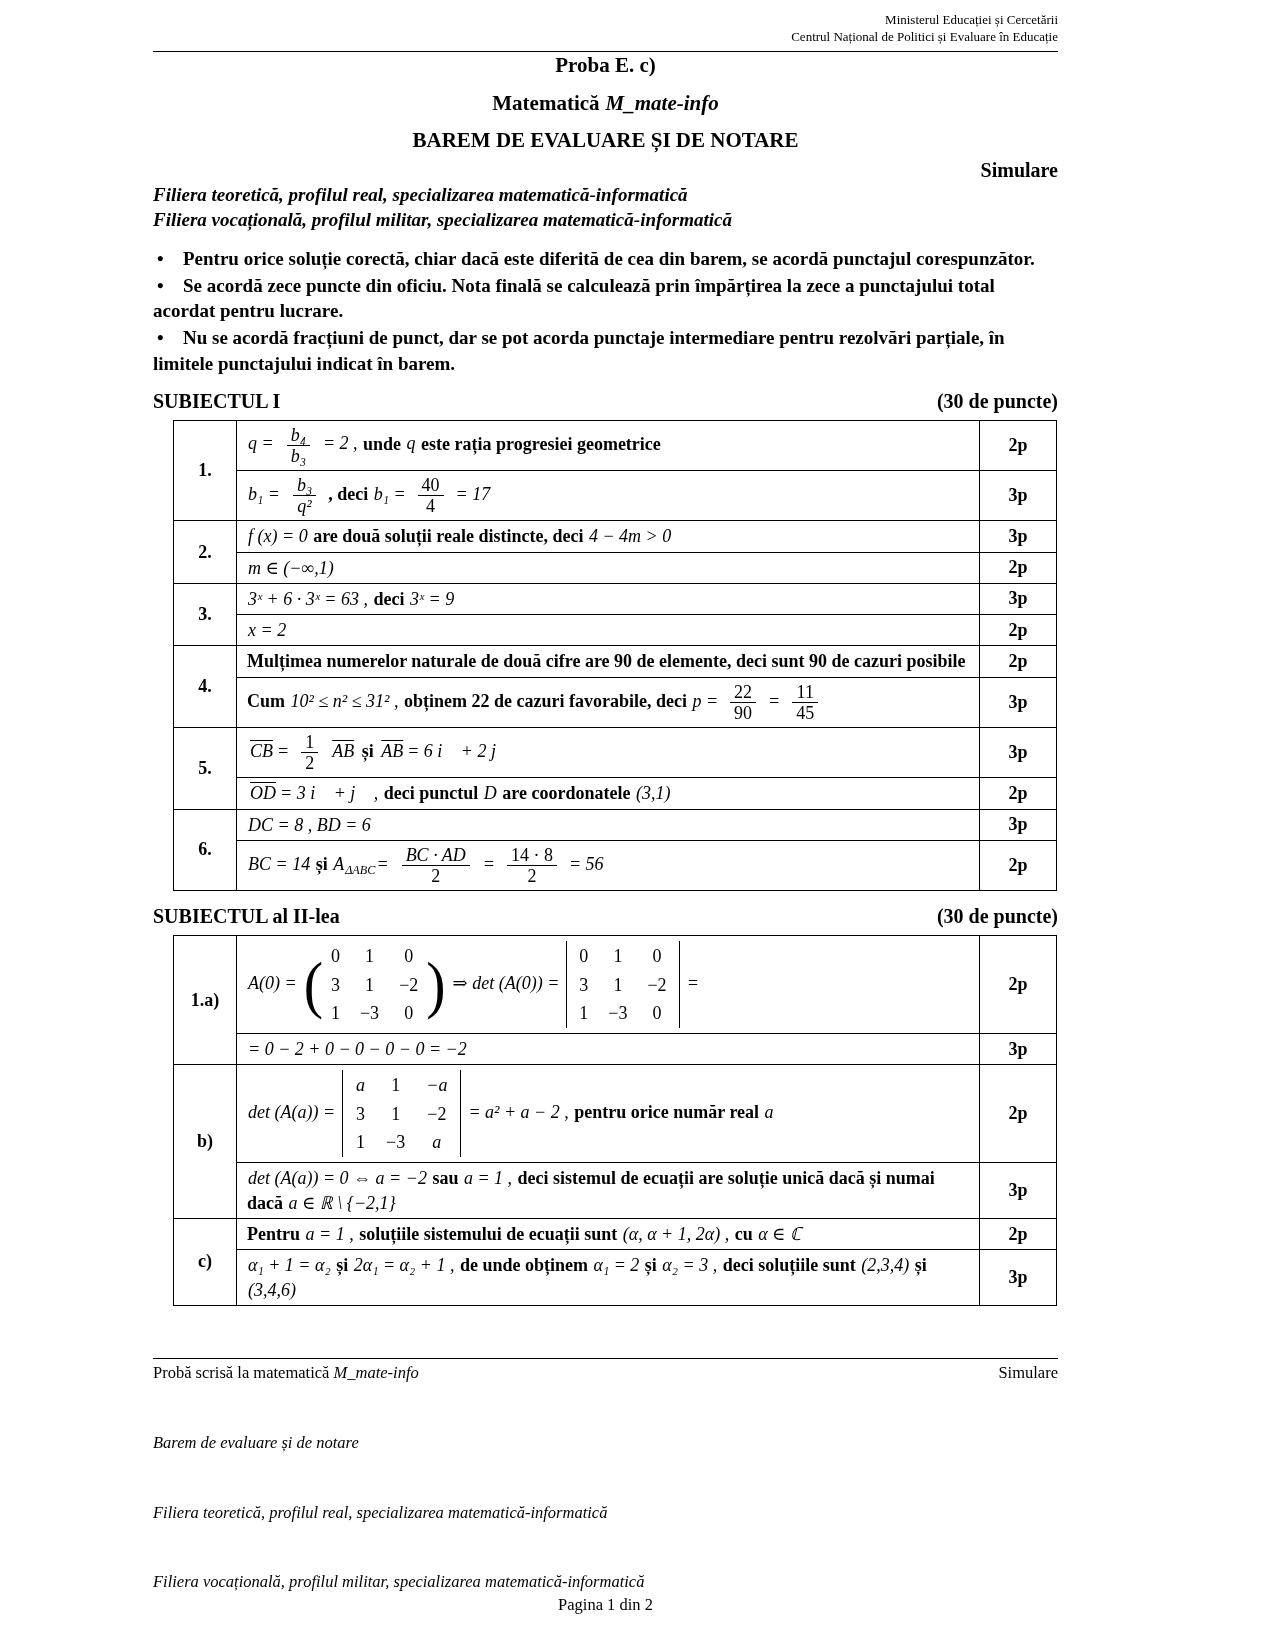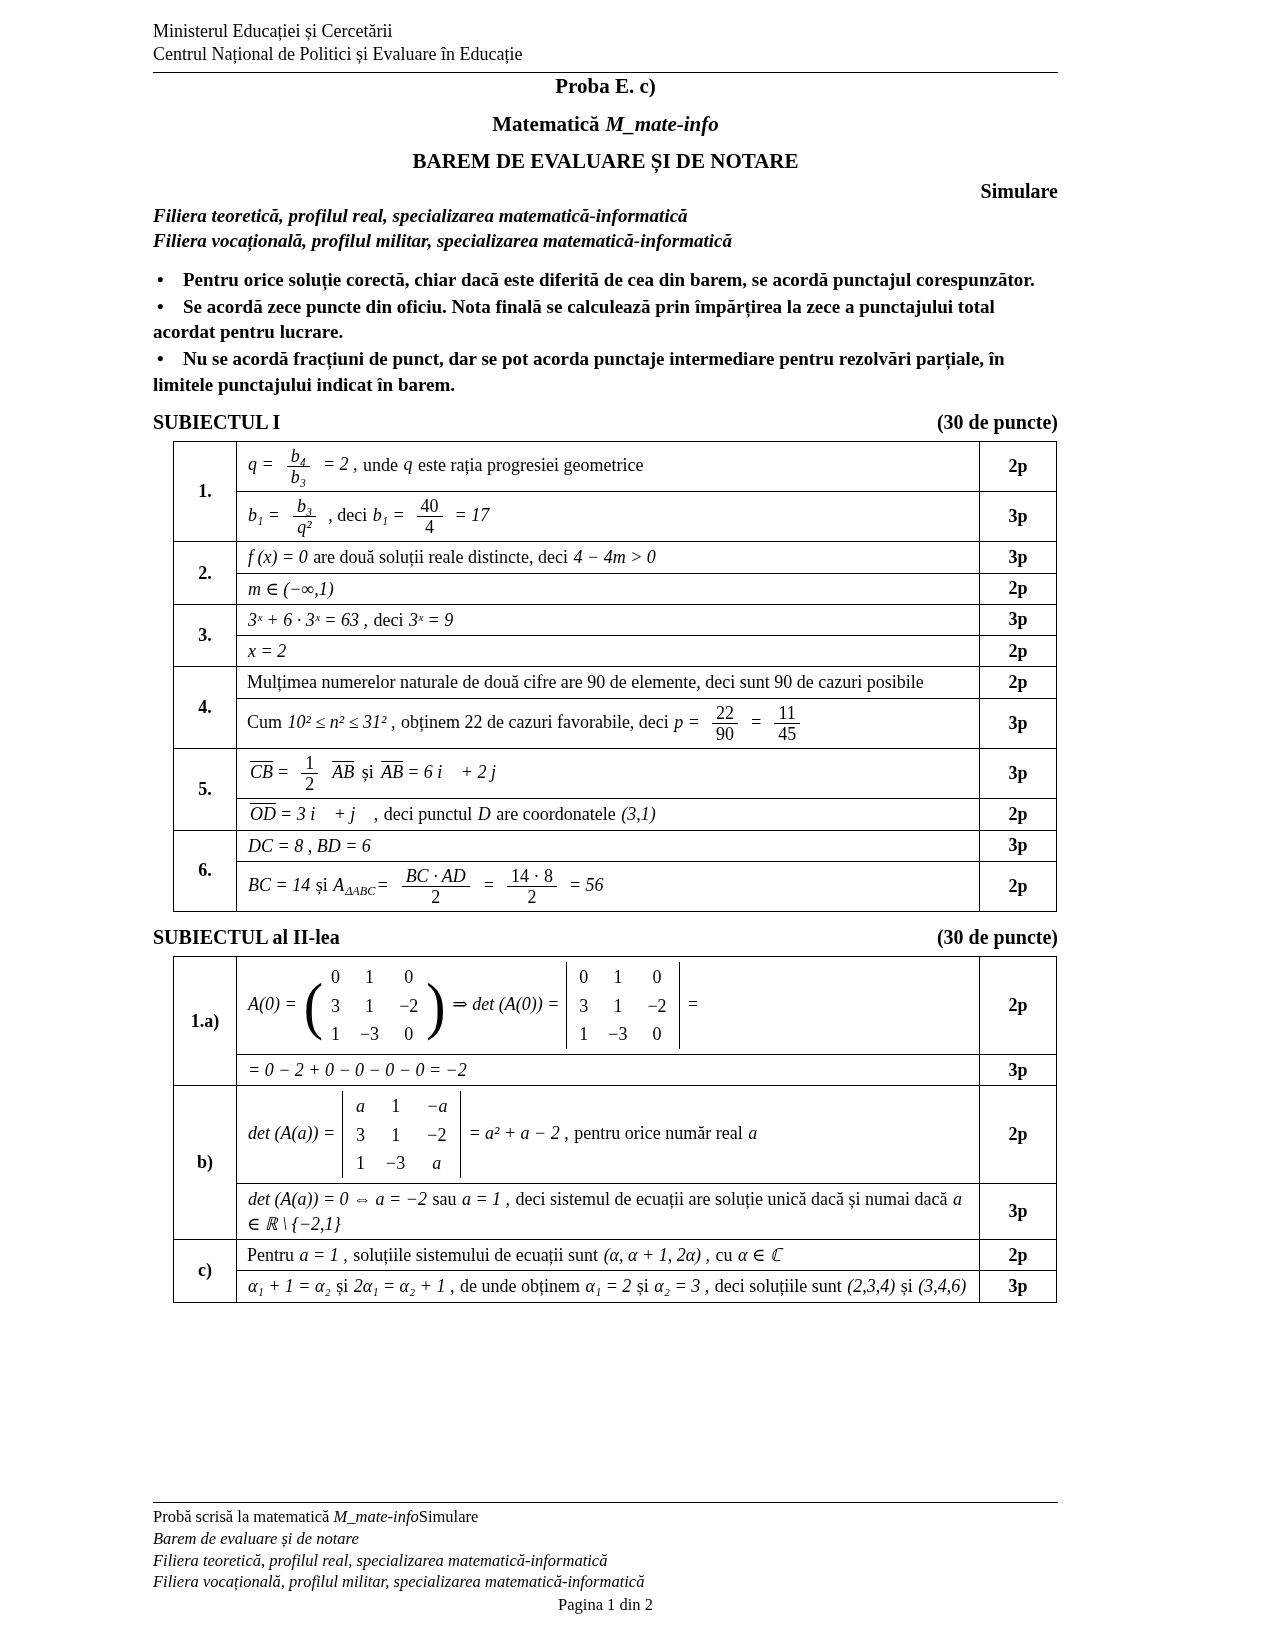--- a/index.html
+++ b/index.html
@@ -3,55 +3,55 @@
 <meta charset="utf-8">
 <style>
   html,body{margin:0;padding:0;background:#e8e8e8;}
   .page{
     width:1275px;height:1650px;position:relative;margin:0 auto;
     background:#ffffff;color:#000;
     font-family:"Liberation Serif","DejaVu Serif",serif;
     overflow:hidden;
   }
   .content{width:905px;margin-left:153px;}
-  .doc-header{text-align:left;padding-top:20px;font-size:18px;line-height:1.3;}
+  .doc-header{text-align:right;padding-top:12px;font-size:13px;line-height:1.3;}
   .header-rule{border-bottom:1.5px solid #000;margin-top:5px;}
   p{margin:0;}
   .exam-title{font-weight:bold;font-size:21px;text-align:center;line-height:1.3;}
   .mt14{margin-top:14px;}
   .subject-title{font-weight:bold;font-size:21px;text-align:center;margin-top:12px;}
   .subject-title .it{margin-left:6px;}
-  .it{font-style:italic;}
+  .it{font-style:italic;margin-top:48px;}
   .barem-title{font-weight:bold;font-size:21px;text-align:center;margin-top:12px;}
   .simulare{font-weight:bold;font-size:20px;text-align:right;margin-top:6px;}
   .filiera{font-weight:bold;font-style:italic;font-size:19px;line-height:1.32;}
   .filiera:first-of-type{margin-top:4px;}
   #bullets{margin-top:14px;}
   .bullet{font-weight:bold;font-size:19px;line-height:1.32;margin-top:2px;}
   .bullet .dot{display:inline-block;width:26px;padding-left:4px;}
   .sec-head{display:flex;justify-content:space-between;font-weight:bold;font-size:20px;margin:14px 0 7px 0;gap:24px;}
   .barem-table{border-collapse:collapse;width:884px;margin-left:20px;font-size:18px;}
   .barem-table td{border:1.4px solid #000;padding:3px 10px;vertical-align:middle;}
   .numcell{width:42px;text-align:center;vertical-align:top;font-weight:bold;padding-top:5px;}
   .ptscell{width:56px;text-align:center;font-weight:bold;}
   .contentcell{line-height:1.35;}
   .mi{font-style:italic;margin:0 1px;}
-  .tx{font-style:normal;}
+  .tx{font-style:normal;font-weight:bold;}
   .vec{font-style:italic;text-decoration:overline;margin:0 3px;}
   .frac{display:inline-flex;flex-direction:column;vertical-align:middle;text-align:center;margin:1px 11px;line-height:1.12;}
   .fnum{border-bottom:1.3px solid #000;padding:0 4px;}
   .fden{padding:0 4px;}
   .matrix{display:inline-flex;align-items:center;vertical-align:middle;margin:2px 6px;}
   .mgrid{display:grid;grid-template-columns:repeat(3,auto);column-gap:20px;row-gap:4px;justify-items:center;padding:3px 8px;}
   .dbar{border-left:1.6px solid #000;border-right:1.6px solid #000;padding:3px 12px;}
   .paren{font-size:58px;line-height:0.8;font-weight:400;transform:scaleY(1.08);}
   sub.sub{font-size:68%;font-style:italic;}
   .footer{position:absolute;left:153px;width:905px;bottom:34px;font-size:16.5px;line-height:1.32;}
   .footer-rule{border-top:1.5px solid #000;margin-bottom:3px;}
-  .footer-line1{display:flex;font-family:Liberation Serif, serif;}
+  .footer-line1{display:flex;justify-content:space-between;font-family:Liberation Serif, serif;}
   .footer-page{text-align:center;margin-top:1px;}
 </style>
 </head>
 <body>
 
 <div class="page">
   <div class="content">
 
     <div class="doc-header">
       <div>Ministerul Educației și Cercetării</div>

